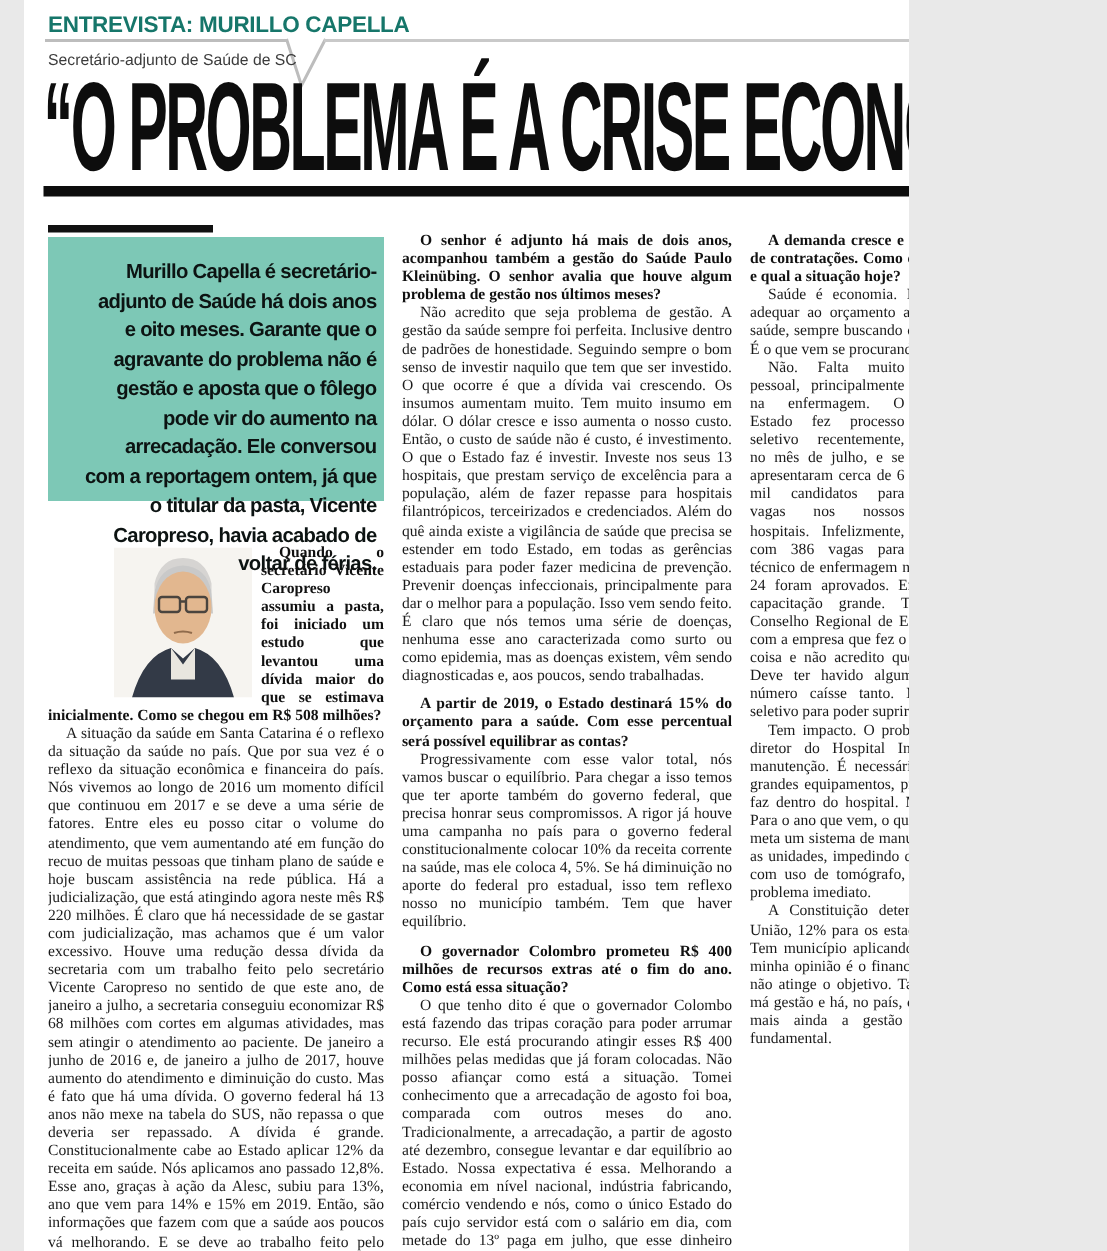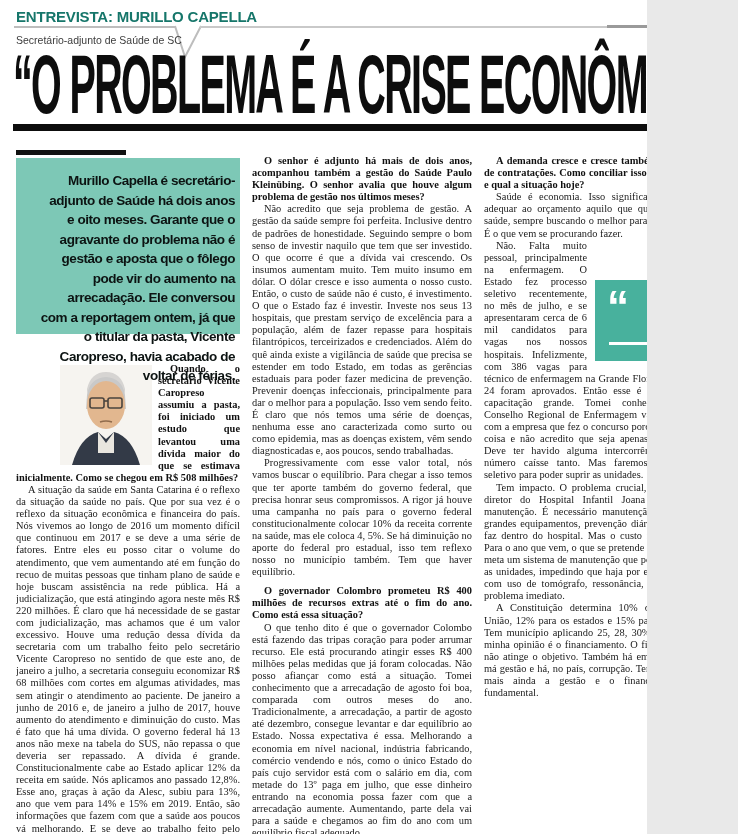--- a/index.html
+++ b/index.html
@@ -1,18 +1,18 @@
 <!DOCTYPE html>
 <html><head>
 <meta charset="utf-8">
 <style>
   html,body{margin:0;padding:0;background:#e9e9e9;}
   .page{
-    position:relative;width:647px;height:834px;background:#ffffff;
-    overflow:hidden;font-family:"Liberation Serif",serif;color:#1a1a1a;
+    position:relative;width:590px;height:834px;background:#ffffff;
+    overflow:hidden;font-family:"Liberation Serif",serif;color:#1a1a1a;margin-left:16px;
   }
   
   .kicker{
     position:absolute;left:16px;top:8px;
     font-family:"Liberation Sans",sans-serif;font-weight:800;font-size:15px;
     letter-spacing:-0.2px;color:#16766a;
   }
   .rule-left{position:absolute;left:14px;top:26px;width:163px;height:2px;background:#bdbdbd;}
   .rule-right{position:absolute;left:200px;top:26px;width:524px;height:2px;background:#c9c9c9;}
   .rule-dark{position:absolute;left:607px;top:25px;width:116px;height:3px;background:#9a9a9a;}
@@ -109,20 +109,21 @@
         </svg>
       </div>
       <p class="q">Quando o secretário Vicente Caropreso assumiu a pasta, foi iniciado um estudo que levantou uma dívida maior do que se estimava inicialmente. Como se chegou em R$ 508 milhões?</p>
       <p class="a">A situação da saúde em Santa Catarina é o reflexo da situação da saúde no país. Que por sua vez é o reflexo da situação econômica e financeira do país. Nós vivemos ao longo de 2016 um momento difícil que continuou em 2017 e se deve a uma série de fatores. Entre eles eu posso citar o volume do atendimento, que vem aumentando até em função do recuo de muitas pessoas que tinham plano de saúde e hoje buscam assistência na rede pública. Há a judicialização, que está atingindo agora neste mês R$ 220 milhões. É claro que há necessidade de se gastar com judicialização, mas achamos que é um valor excessivo. Houve uma redução dessa dívida da secretaria com um trabalho feito pelo secretário Vicente Caropreso no sentido de que este ano, de janeiro a julho, a secretaria conseguiu economizar R$ 68 milhões com cortes em algumas atividades, mas sem atingir o atendimento ao paciente. De janeiro a junho de 2016 e, de janeiro a julho de 2017, houve aumento do atendimento e diminuição do custo. Mas é fato que há uma dívida. O governo federal há 13 anos não mexe na tabela do SUS, não repassa o que deveria ser repassado. A dívida é grande. Constitucionalmente cabe ao Estado aplicar 12% da receita em saúde. Nós aplicamos ano passado 12,8%. Esse ano, graças à ação da Alesc, subiu para 13%, ano que vem para 14% e 15% em 2019. Então, são informações que fazem com que a saúde aos poucos vá melhorando. E se deve ao trabalho feito pelo secretário de Saúde, em contato com o governo do Estado, principalmente com a Secretaria da Fazenda, que vem regularizando os repasses.</p>
     </div>
   </div>
 
   <div class="col col2">
     <p class="q">O senhor é adjunto há mais de dois anos, acompanhou também a gestão do Saúde Paulo Kleinübing. O senhor avalia que houve algum problema de gestão nos últimos meses?</p>
     <p class="a">Não acredito que seja problema de gestão. A gestão da saúde sempre foi perfeita. Inclusive dentro de padrões de honestidade. Seguindo sempre o bom senso de investir naquilo que tem que ser investido. O que ocorre é que a dívida vai crescendo. Os insumos aumentam muito. Tem muito insumo em dólar. O dólar cresce e isso aumenta o nosso custo. Então, o custo de saúde não é custo, é investimento. O que o Estado faz é investir. Investe nos seus 13 hospitais, que prestam serviço de excelência para a população, além de fazer repasse para hospitais filantrópicos, terceirizados e credenciados. Além do quê ainda existe a vigilância de saúde que precisa se estender em todo Estado, em todas as gerências estaduais para poder fazer medicina de prevenção. Prevenir doenças infeccionais, principalmente para dar o melhor para a população. Isso vem sendo feito. É claro que nós temos uma série de doenças, nenhuma esse ano caracterizada como surto ou como epidemia, mas as doenças existem, vêm sendo diagnosticadas e, aos poucos, sendo trabalhadas.</p>
+    <p class="q">A partir de 2019, o Estado destinará 15% do orçamento para a saúde. Com esse percentual será possível equilibrar as contas?</p>
     <p class="a">Progressivamente com esse valor total, nós vamos buscar o equilíbrio. Para chegar a isso temos que ter aporte também do governo federal, que precisa honrar seus compromissos. A rigor já houve uma campanha no país para o governo federal constitucionalmente colocar 10% da receita corrente na saúde, mas ele coloca 4, 5%. Se há diminuição no aporte do federal pro estadual, isso tem reflexo nosso no município também. Tem que haver equilíbrio.</p>
     <p class="q">O governador Colombro prometeu R$ 400 milhões de recursos extras até o fim do ano. Como está essa situação?</p>
     <p class="a">O que tenho dito é que o governador Colombo está fazendo das tripas coração para poder arrumar recurso. Ele está procurando atingir esses R$ 400 milhões pelas medidas que já foram colocadas. Não posso afiançar como está a situação. Tomei conhecimento que a arrecadação de agosto foi boa, comparada com outros meses do ano. Tradicionalmente, a arrecadação, a partir de agosto até dezembro, consegue levantar e dar equilíbrio ao Estado. Nossa expectativa é essa. Melhorando a economia em nível nacional, indústria fabricando, comércio vendendo e nós, como o único Estado do país cujo servidor está com o salário em dia, com metade do 13º paga em julho, que esse dinheiro entrando na economia possa fazer com que a arrecadação aumente. Aumentando, parte dela vai para a saúde e chegamos ao fim do ano com um equilíbrio fiscal adequado.</p>
   </div>
 
   <div class="col col3">
     <p class="q">A demanda cresce e cresce também a necessidade de contratações. Como conciliar isso com a economia e qual a situação hoje?</p>
     <p class="a">Saúde é economia. Isso significa que temos que adequar ao orçamento aquilo que queremos fazer em saúde, sempre buscando o melhor para nossa população. É o que vem se procurando fazer.</p>
 
     <div class="pullquote">

